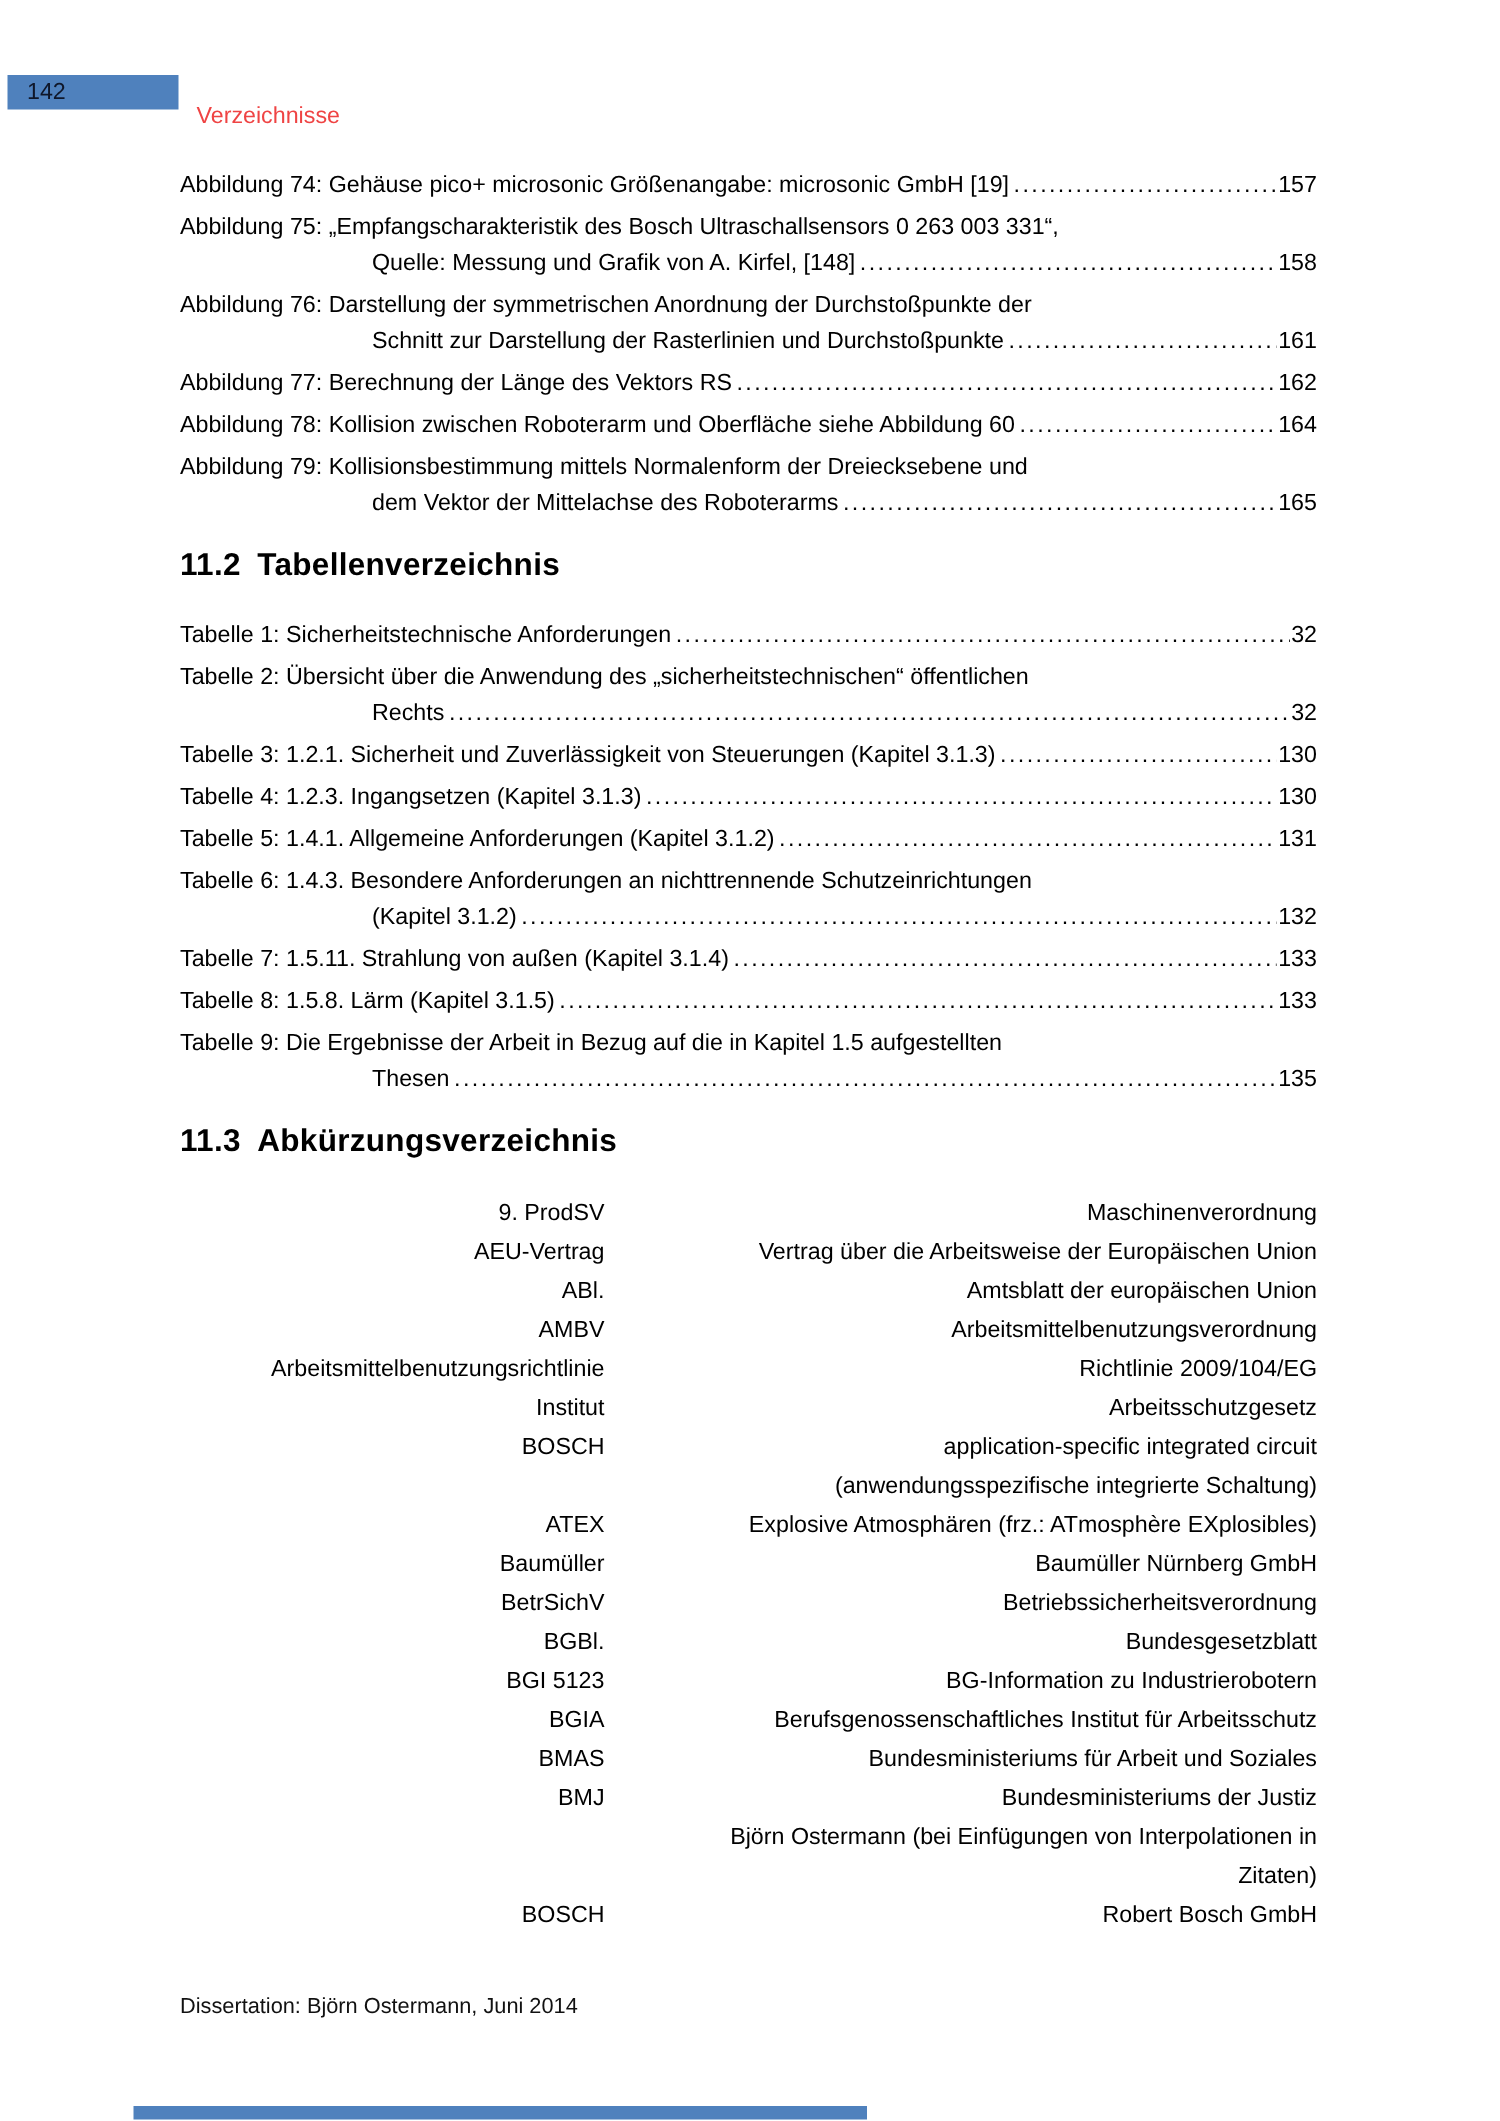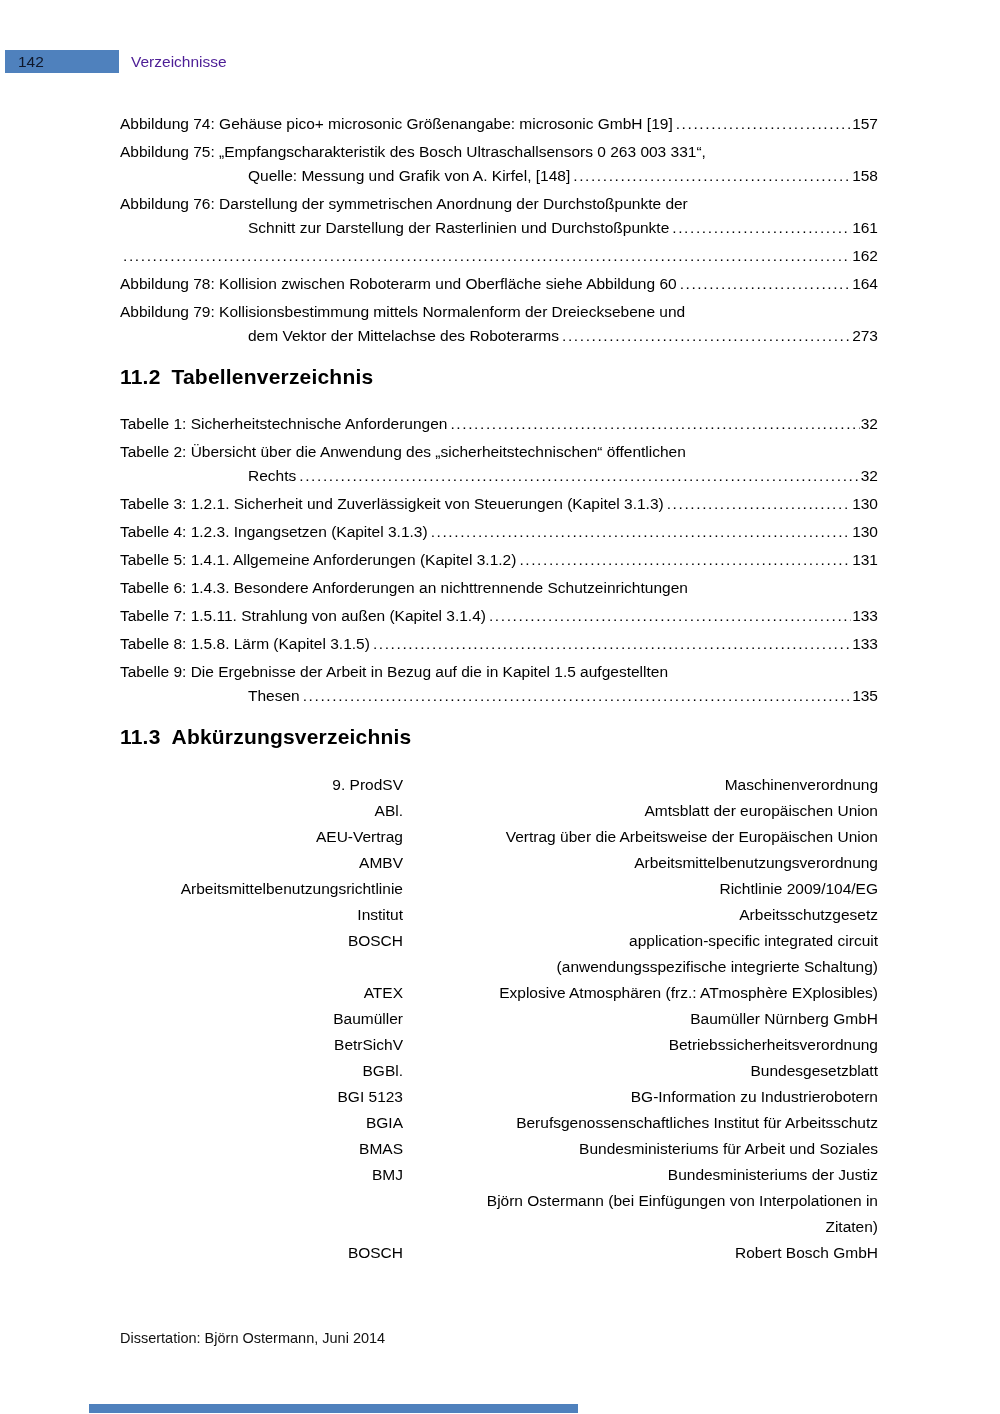--- a/index.html
+++ b/index.html
@@ -8,22 +8,22 @@
     margin:0 auto;overflow:hidden;
     font-family:"Liberation Sans","DejaVu Sans",sans-serif;color:#000;
   }
   
   .hdr-box{
     position:absolute;left:5px;top:50px;width:114px;height:23px;
     background:var(--accent,#4f81bd);color:#0f172a;
     font-size:15.5px;line-height:23px;padding-left:13px;box-sizing:border-box;
   }
   .hdr-title{
-    position:absolute;left:131px;top:50px;height:23px;
-    font-size:15.5px;line-height:23px;color:#4c1d95;
+    position:absolute;left:131px;top:66px;height:23px;
+    font-size:15.5px;line-height:23px;color:#ef4444;
   }
   
   main{position:absolute;left:120px;top:112px;width:758px;}
   
   .toc-entry{margin-bottom:4px;}
   .toc-line{display:flex;align-items:baseline;font-size:15.5px;line-height:24px;}
   .toc-line .toc-text{white-space:pre;}
   .toc-line.cont{margin-left:128px;justify-content:center;}
   .leader{flex:1 1 auto;overflow:hidden;white-space:nowrap;min-width:10px;margin-left:3px;}
   .leader::after{
@@ -85,39 +85,40 @@
             <span class="toc-text">Abbildung 76: Darstellung der symmetrischen Anordnung der Durchstoßpunkte der</span>
           </div>
           <div class="toc-line cont">
             <span class="toc-text">Schnitt zur Darstellung der Rasterlinien und Durchstoßpunkte</span>
             <span class="leader"></span>
             <span class="pg">161</span>
           </div>
         </div>
         <div class="toc-entry">
           <div class="toc-line">
+            <span class="toc-text">Abbildung 77: Berechnung der Länge des Vektors RS</span>
             <span class="leader"></span>
             <span class="pg">162</span>
           </div>
         </div>
         <div class="toc-entry">
           <div class="toc-line">
             <span class="toc-text">Abbildung 78: Kollision zwischen Roboterarm und Oberfläche siehe Abbildung 60</span>
             <span class="leader"></span>
             <span class="pg">164</span>
           </div>
         </div>
         <div class="toc-entry">
           <div class="toc-line">
             <span class="toc-text">Abbildung 79: Kollisionsbestimmung mittels Normalenform der Dreiecksebene und</span>
           </div>
           <div class="toc-line cont">
             <span class="toc-text">dem Vektor der Mittelachse des Roboterarms</span>
             <span class="leader"></span>
-            <span class="pg">273</span>
+            <span class="pg">165</span>
           </div>
         </div>
       </section>
 
     <h2>
       <span class="h-num">11.2</span><span>Tabellenverzeichnis</span>
     </h2>
 
     <section id="tables-toc">
         <div class="toc-entry">
@@ -155,20 +156,25 @@
           <div class="toc-line">
             <span class="toc-text">Tabelle 5: 1.4.1. Allgemeine Anforderungen (Kapitel 3.1.2)</span>
             <span class="leader"></span>
             <span class="pg">131</span>
           </div>
         </div>
         <div class="toc-entry">
           <div class="toc-line">
             <span class="toc-text">Tabelle 6: 1.4.3. Besondere Anforderungen an nichttrennende Schutzeinrichtungen</span>
           </div>
+          <div class="toc-line cont">
+            <span class="toc-text">(Kapitel 3.1.2)</span>
+            <span class="leader"></span>
+            <span class="pg">132</span>
+          </div>
         </div>
         <div class="toc-entry">
           <div class="toc-line">
             <span class="toc-text">Tabelle 7: 1.5.11. Strahlung von außen (Kapitel 3.1.4)</span>
             <span class="leader"></span>
             <span class="pg">133</span>
           </div>
         </div>
         <div class="toc-entry">
           <div class="toc-line">
@@ -194,29 +200,29 @@
     </h2>
 
     <section id="abbr-list">
         <div class="abbr-row">
           <div class="abbr-term">9. ProdSV</div>
           <div class="abbr-def">
             <div>Maschinenverordnung</div>
           </div>
         </div>
         <div class="abbr-row">
+          <div class="abbr-term">AEU-Vertrag</div>
+          <div class="abbr-def">
+            <div>Vertrag über die Arbeitsweise der Europäischen Union</div>
+          </div>
+        </div>
+        <div class="abbr-row">
           <div class="abbr-term">ABl.</div>
           <div class="abbr-def">
             <div>Amtsblatt der europäischen Union</div>
-          </div>
-        </div>
-        <div class="abbr-row">
-          <div class="abbr-term">AEU-Vertrag</div>
-          <div class="abbr-def">
-            <div>Vertrag über die Arbeitsweise der Europäischen Union</div>
           </div>
         </div>
         <div class="abbr-row">
           <div class="abbr-term">AMBV</div>
           <div class="abbr-def">
             <div>Arbeitsmittelbenutzungsverordnung</div>
           </div>
         </div>
         <div class="abbr-row">
           <div class="abbr-term">Arbeitsmittelbenutzungsrichtlinie</div>

